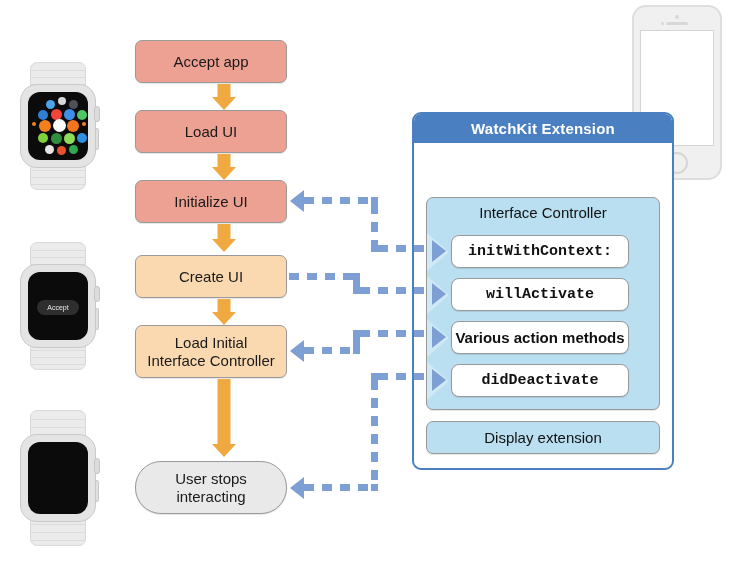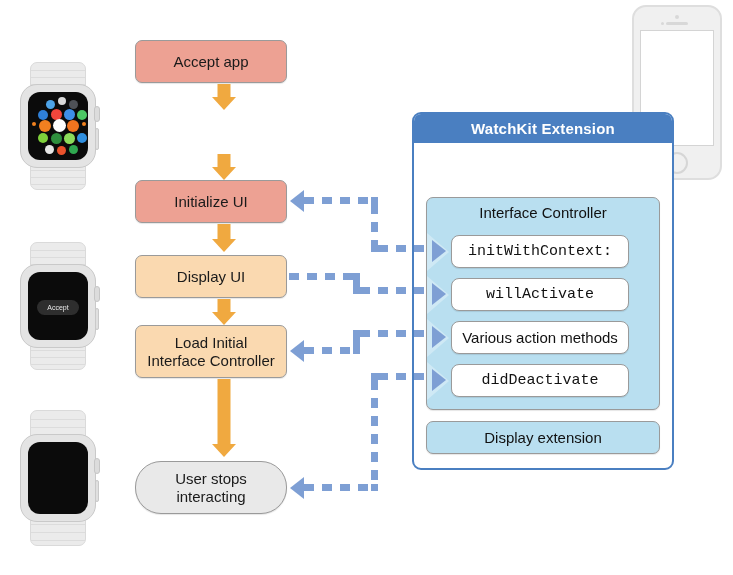--- a/index.html
+++ b/index.html
@@ -33,21 +33,21 @@
   .bluebox{position:absolute;box-sizing:border-box;background:#b9dff0;
      border:1px solid #9a9a9a;border-radius:7px;display:flex;align-items:center;
      justify-content:center;font-size:15px;color:#111;
      box-shadow:0 1px 1px rgba(0,0,0,.10);}
   #ic-container{position:absolute;box-sizing:border-box;background:#b9dff0;
      border:1px solid #9a9a9a;border-radius:7px;box-shadow:0 1px 1px rgba(0,0,0,.10);}
   #ic-title{position:absolute;width:100%;top:6px;text-align:center;font-size:15px;color:#111;}
   .mbox{position:absolute;box-sizing:border-box;background:#ffffff;
      border:1px solid #9a9a9a;border-radius:8px;display:flex;align-items:center;
      justify-content:center;font-size:15px;color:#111;
-     box-shadow:0 1px 1px rgba(0,0,0,.10);}
+     box-shadow:0 1px 1px rgba(0,0,0,.10);font-weight:bold;}
   .mbox.mono{font-family:"Liberation Mono", monospace;font-size:15px;}
 
   
   .dseg{position:absolute;background-image:linear-gradient(to right,#7e9fd4 0,#7e9fd4 10px,transparent 10px,transparent 18px);
         background-size:18px 100%;height:7px;}
   .dsegv{position:absolute;background-image:linear-gradient(to bottom,#7e9fd4 0,#7e9fd4 10px,transparent 10px,transparent 18px);
         background-size:100% 18px;width:7px;}
   .dcorner{position:absolute;background:#7e9fd4;width:7px;height:7px;}
   .ahead-l{position:absolute;width:0;height:0;border-top:11px solid transparent;
      border-bottom:11px solid transparent;border-right:14px solid #7e9fd4;}
@@ -160,34 +160,35 @@
     <div class="phome" style="left:34px;top:147px;width:22px;height:22px;"></div>
   </div>
 
   <div class="fbox pink" style="left:135px;top:40px;width:152px;height:43px;">Accept app</div>
 
   <div class="oarrow" style="left:211px;top:84px;width:26px;height:26px;">
     <div class="shaft" style="height:14px;"></div>
       <div class="head" style="top:13px;"></div>
   </div>
 
+  <div class="fbox pink" style="left:135px;top:110px;width:152px;height:43px;">Load UI</div>
 
   <div class="oarrow" style="left:211px;top:154px;width:26px;height:26px;">
     <div class="shaft" style="height:14px;"></div>
       <div class="head" style="top:13px;"></div>
   </div>
 
   <div class="fbox pink" style="left:135px;top:180px;width:152px;height:43px;">Initialize UI</div>
 
   <div class="oarrow" style="left:211px;top:224px;width:26px;height:29px;">
     <div class="shaft" style="height:16px;"></div>
       <div class="head" style="top:15px;"></div>
   </div>
 
-  <div class="fbox peach" style="left:135px;top:255px;width:152px;height:43px;">Display UI</div>
+  <div class="fbox peach" style="left:135px;top:255px;width:152px;height:43px;">Create UI</div>
 
   <div class="oarrow" style="left:211px;top:299px;width:26px;height:26px;">
     <div class="shaft" style="height:14px;"></div>
       <div class="head" style="top:13px;"></div>
   </div>
 
   <div class="fbox peach" style="left:135px;top:325px;width:152px;height:53px;flex-direction:column;">
     <span>Load Initial</span>
     <span>Interface Controller</span>
   </div>

